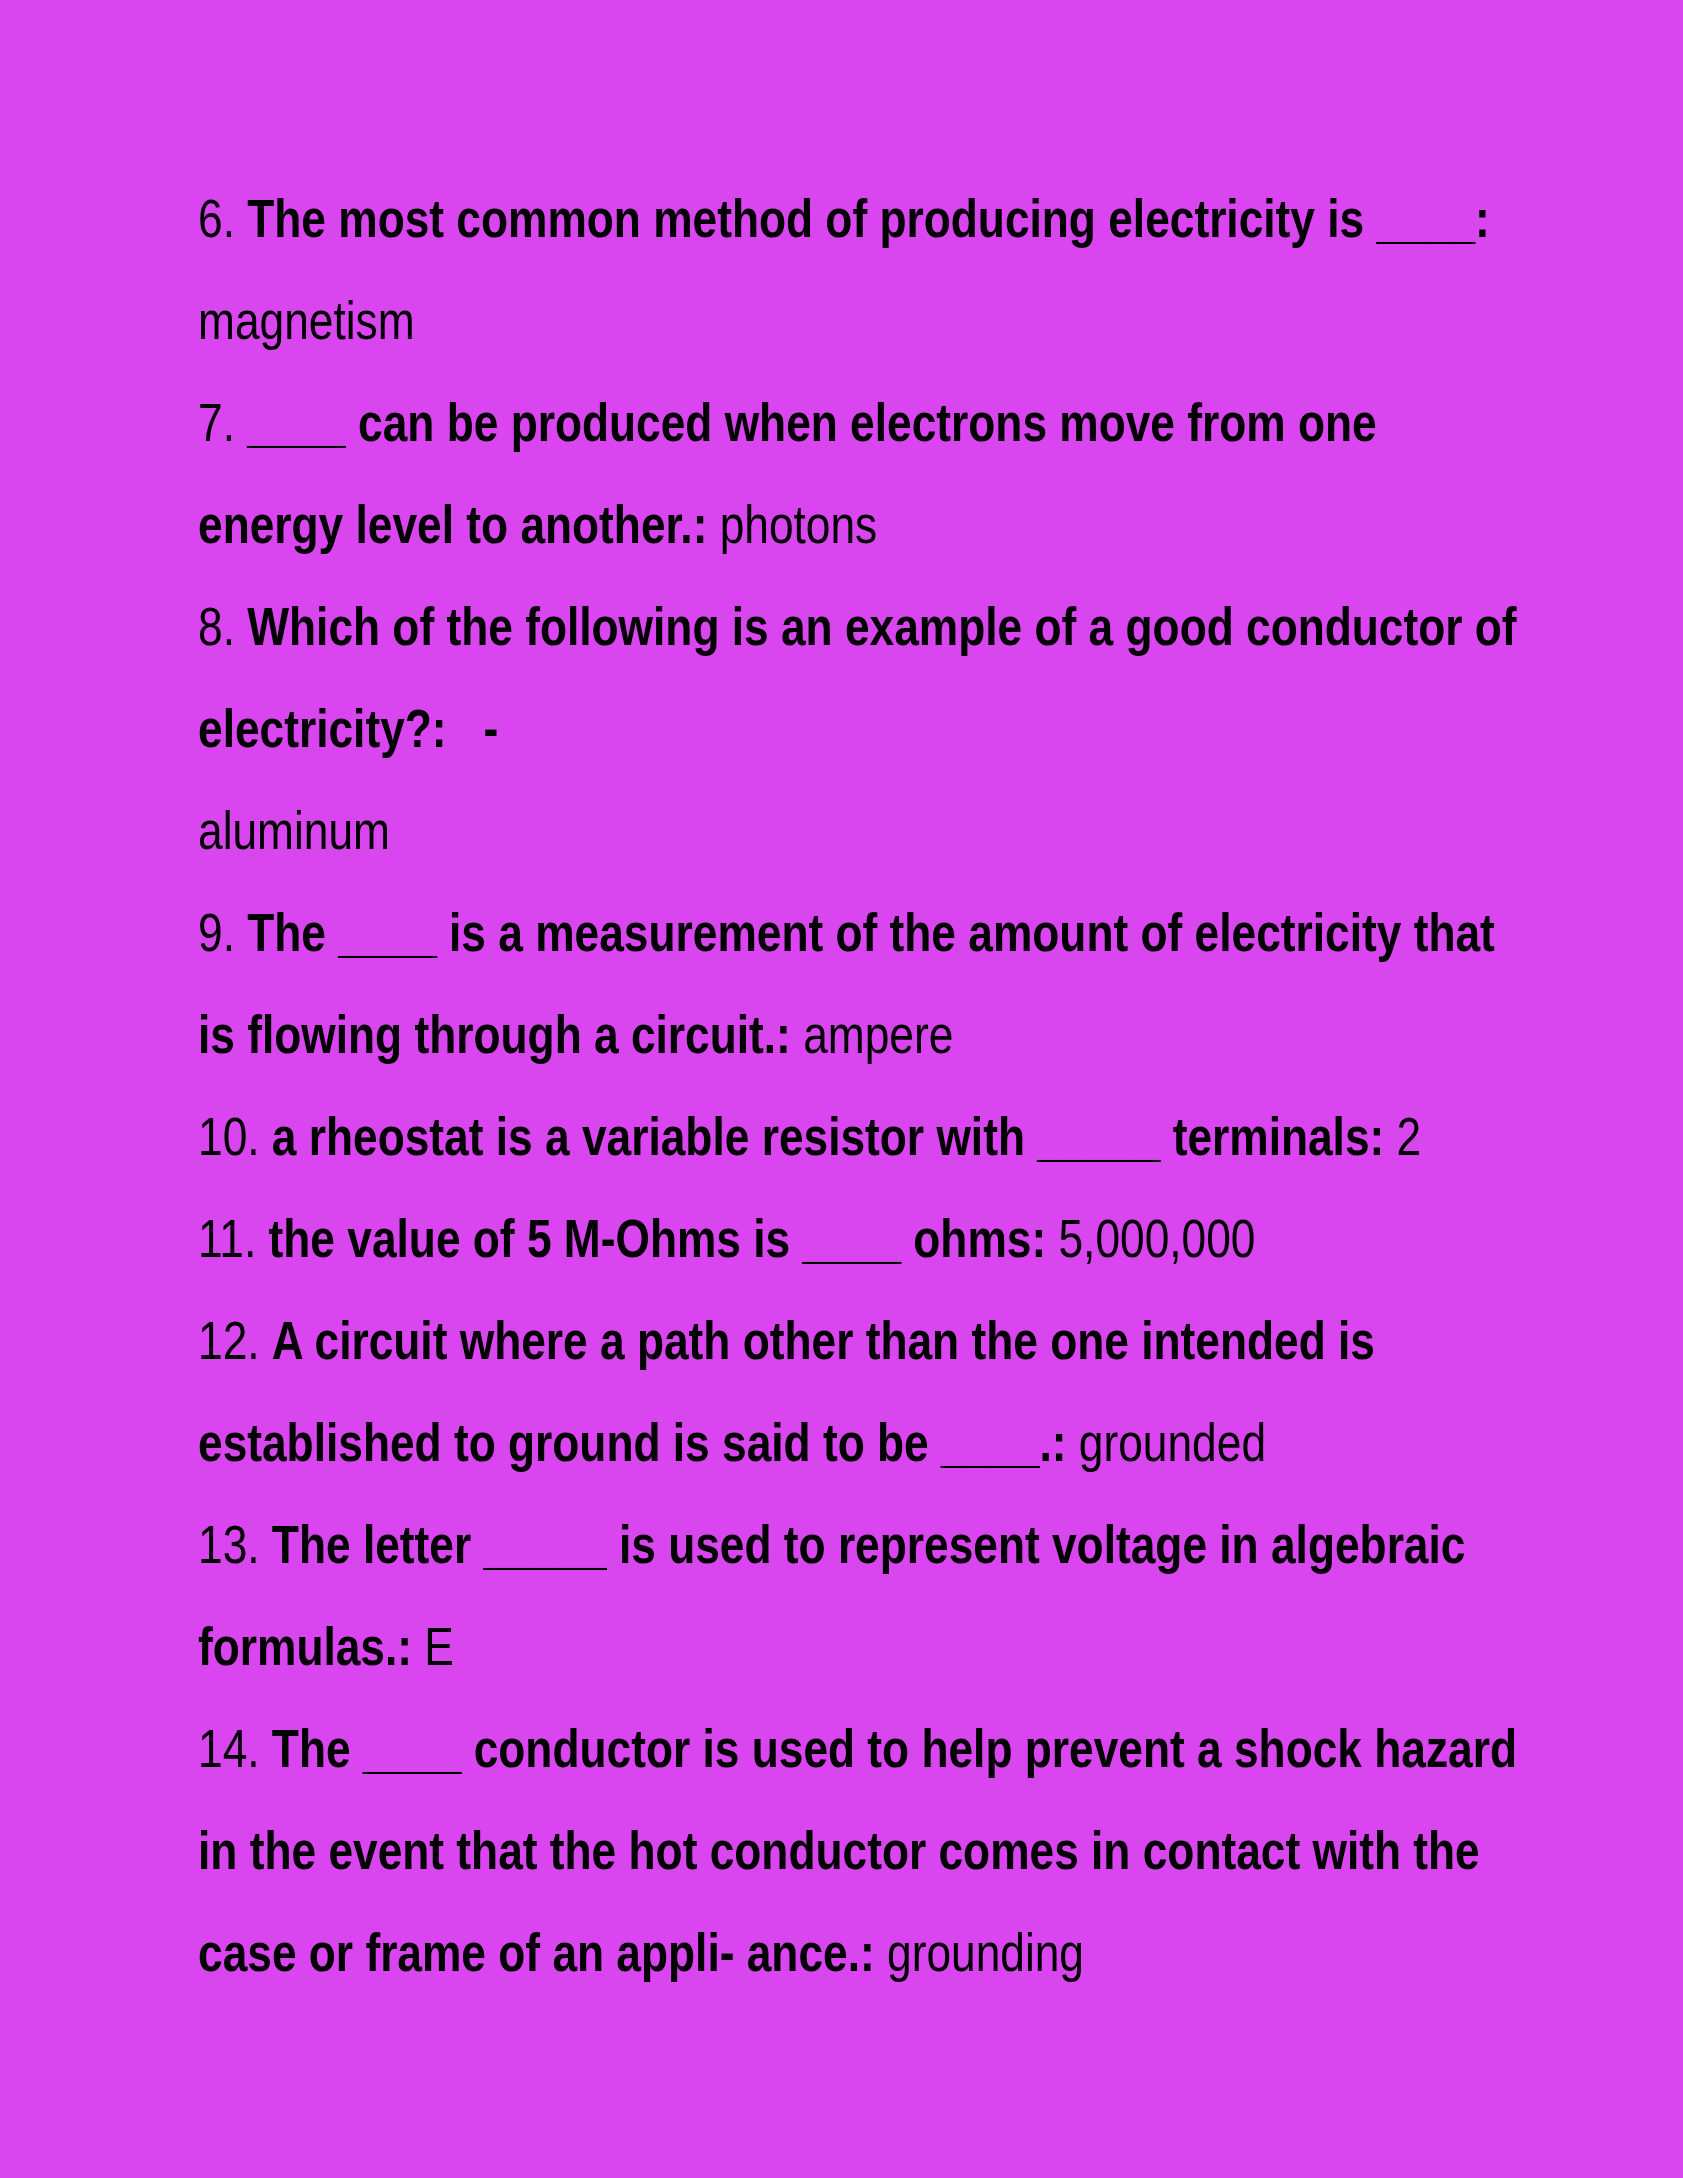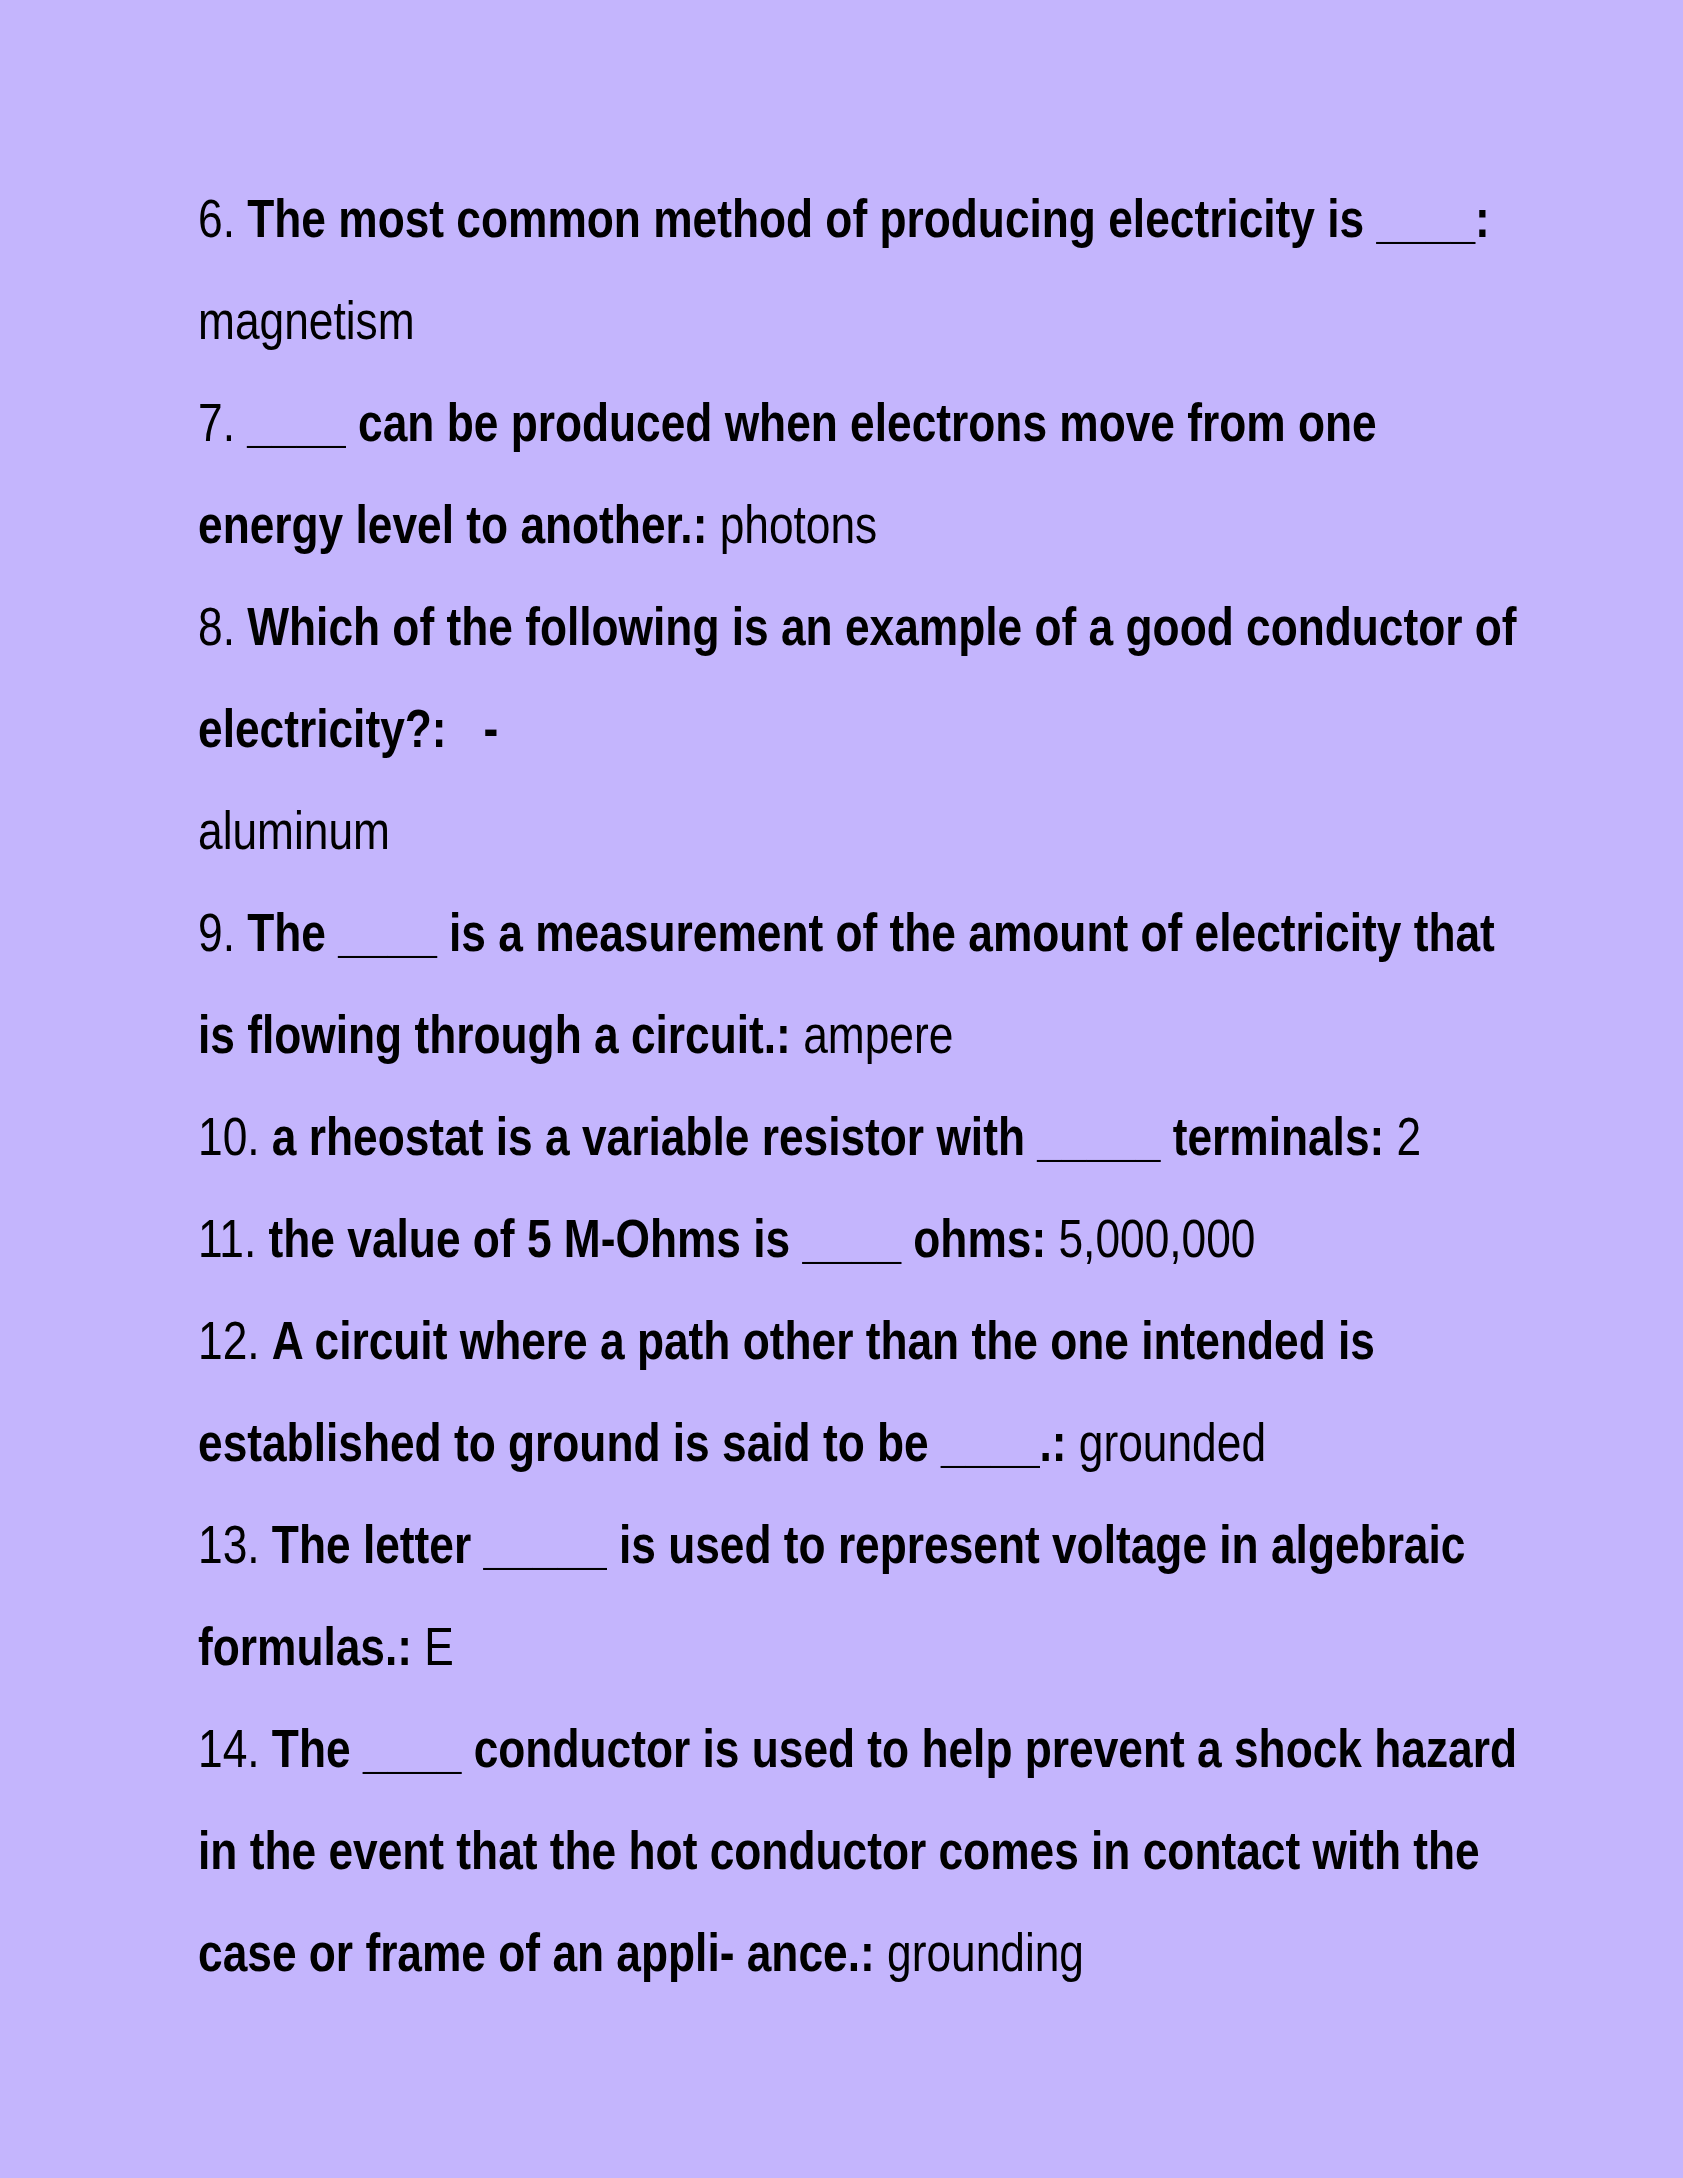--- a/index.html
+++ b/index.html
@@ -1,20 +1,20 @@
 <!DOCTYPE html>
 <html><head>
 <meta charset="utf-8">
 <style>
   html, body { margin: 0; padding: 0; }
   .page {
     position: relative;
     width: 1683px;
     height: 2178px;
-    background: #c4b5fd;
+    background: #d946ef;
     overflow: hidden;
     font-family: "Liberation Sans", "DejaVu Sans", sans-serif;
   }
   .content {
     position: absolute;
     left: 198px;
     top: 167px;
     transform: scaleX(0.82);
     transform-origin: 0 0;
   }

